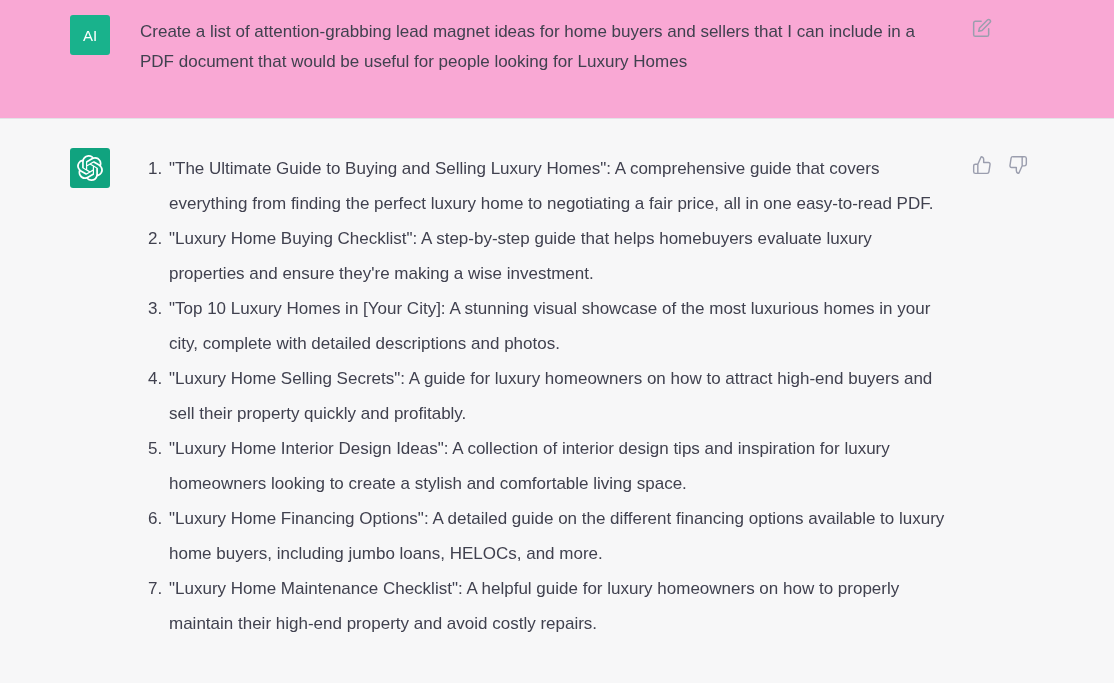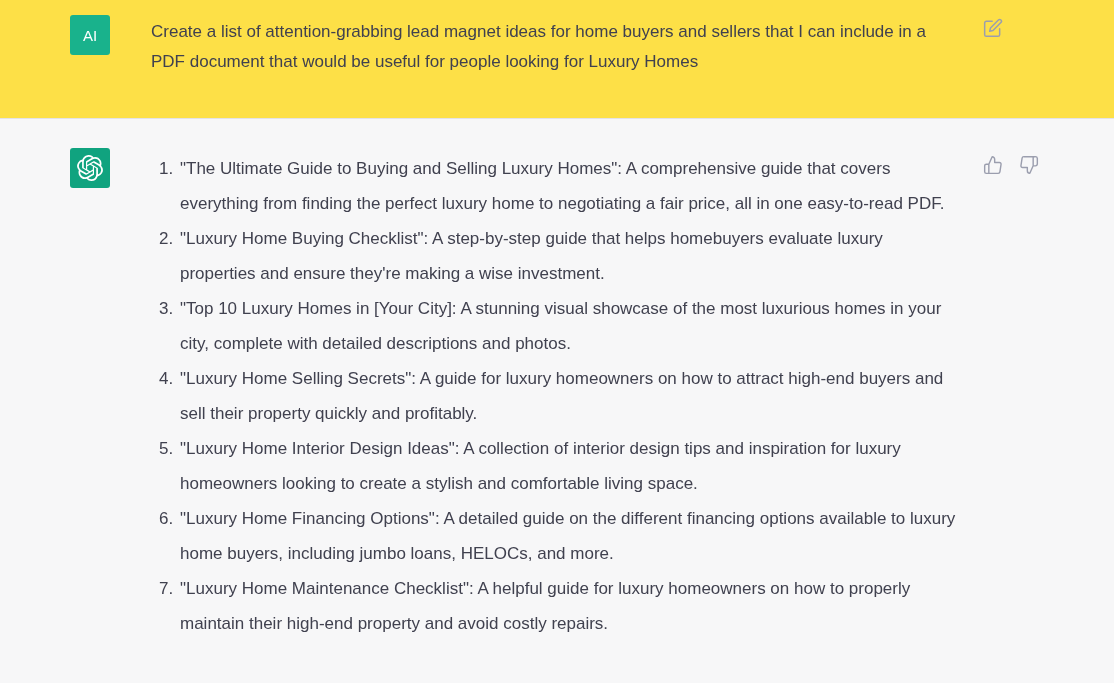--- a/index.html
+++ b/index.html
@@ -5,40 +5,40 @@
   * { box-sizing: border-box; }
   html, body { margin: 0; padding: 0; }
   body {
     width: 1114px; height: 683px; overflow: hidden;
     background: #ffffff;
     font-family: "Liberation Sans", "DejaVu Sans", sans-serif;
     color: #40414f;
   }
   .msg-row { display: flex; align-items: flex-start; }
   .section-user {
-    background: #fde047;
+    background: #f9a8d4;
     height: 119px;
     padding: 15px 24px 0 70px;
     border-bottom: 1px solid #e3e3e8;
   }
   .section-assistant {
     background: #f7f7f8;
     height: 564px;
     padding: 29px 24px 0 70px;
   }
   .avatar {
     width: 40px; height: 40px; flex: 0 0 40px;
     border-radius: 3px;
     display: flex; align-items: center; justify-content: center;
     user-select: none;
   }
   .avatar-user { background: #19b28c; }
   .avatar-user span { color: #ffffff; font-size: 15px; line-height: 1; }
   .avatar-assistant { background: #10a37f; }
-  .content { width: 810px; margin-left: 41px; }
+  .content { width: 810px; margin-left: 30px; }
   .user-text {
     font-size: 17px; line-height: 30px; margin-top: 2px;
   }
   .assistant-content { margin-top: 3px; }
   ol.lead-list {
     margin: 0; padding-left: 27px;
     font-size: 17px; line-height: 35px;
   }
   ol.lead-list li { padding-left: 2px; }
   .actions {

